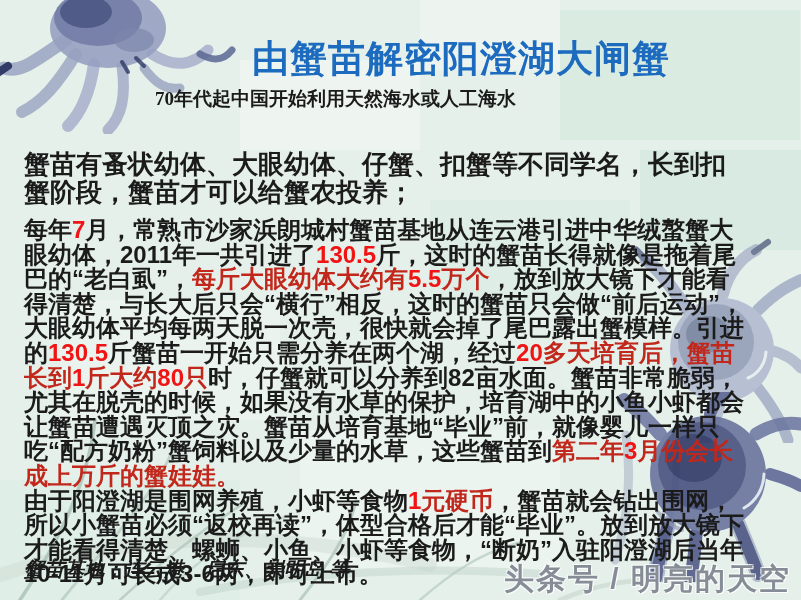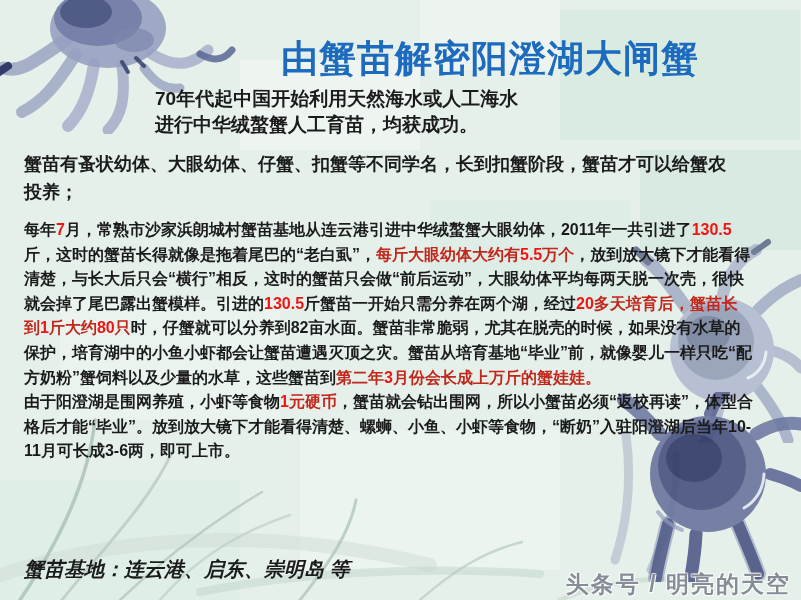--- a/index.html
+++ b/index.html
@@ -18,33 +18,33 @@
   .p4{left:430px;top:200px;width:200px;height:110px;background:rgba(210,232,223,.35);}
   .p5{left:300px;top:430px;width:260px;height:140px;background:rgba(255,255,255,.25);}
   .p6{left:640px;top:150px;width:161px;height:100px;background:rgba(198,224,214,.4);}
   .p7{left:0px;top:480px;width:240px;height:120px;background:rgba(216,236,228,.45);}
   .p8{left:420px;top:0px;width:140px;height:70px;background:rgba(255,255,255,.3);}
 
   svg.deco{position:absolute;pointer-events:none;}
 
   .title{position:absolute;left:252px;top:34px;width:520px;
     font-family:"Liberation Serif","DejaVu Serif",serif;
-    font-size:37px;font-weight:600;color:var(--blue);letter-spacing:1px;white-space:nowrap;margin-left:29px;}
+    font-size:37px;font-weight:600;color:var(--blue);letter-spacing:1px;white-space:nowrap;}
   .intro{position:absolute;left:155px;top:86px;font-size:19px;line-height:26px;
-    font-weight:700;color:var(--black);}
+    font-weight:700;color:var(--black);font-family:Liberation Serif, serif;}
   .para-overview{position:absolute;left:24px;top:150px;width:712px;
-    font-size:18px;line-height:28px;font-weight:700;color:var(--black);}
+    font-size:26px;line-height:28px;font-weight:700;color:var(--black);}
   .body-flow{position:absolute;left:24px;top:218px;width:729px;
-    font-size:16px;line-height:24.6px;font-weight:700;color:var(--black);}
+    font-size:24px;line-height:24.6px;font-weight:700;color:var(--black);}
   .body-flow p{margin:0;}
   .seg-k{color:var(--black);}
   .seg-r{color:var(--redDark);}
   .seg-n{color:var(--redBright);font-family:"Liberation Sans","DejaVu Sans",sans-serif;}
   .footer-line{position:absolute;left:24px;top:556px;font-size:20px;font-weight:700;color:var(--black);font-style:italic;}
-  .watermark{position:absolute;right:10px;bottom:0px;font-size:23px;font-weight:700;
+  .watermark{position:absolute;right:10px;bottom:0px;font-size:30px;font-weight:700;
     color:rgba(125,131,141,.92);
     text-shadow:1px 1px 0 rgba(255,255,255,.9),-1px -1px 0 rgba(255,255,255,.7),1px -1px 0 rgba(255,255,255,.6),-1px 1px 0 rgba(255,255,255,.6);
     letter-spacing:2px;}
 </style>
 </head>
 <body>
 
 <div id="stage">
 
   <div>
@@ -125,21 +125,20 @@
       <ellipse cx="96" cy="66" rx="28" ry="24" fill="#2a3462"></ellipse>
       <path d="M146,116 a40,40 0 0 0 20,-34" stroke="#dfe5f0" stroke-width="3"></path>
       <path d="M60,120 a52,52 0 0 0 24,18" stroke="#8a94b8" stroke-width="4" opacity="0.7"></path>
     </g>
   </svg>
 
   <div class="title">由蟹苗解密阳澄湖大闸蟹</div>
 
   <div class="intro">
     <div>70年代起中国开始利用天然海水或人工海水</div>
-    <div>进行中华绒螯蟹人工育苗，均获成功。</div>
   </div>
 
   <div class="para-overview">蟹苗有蚤状幼体、大眼幼体、仔蟹、扣蟹等不同学名，长到扣蟹阶段，蟹苗才可以给蟹农投养；</div>
 
   <div class="body-flow">
     <p><span class="seg-k">每年</span><span class="seg-n">7</span><span class="seg-k">月，常熟市沙家浜朗城村蟹苗基地从连云港引进中华绒螯蟹大眼幼体，2011年一共引进了</span><span class="seg-n">130.5</span><span class="seg-k">斤，这时的蟹苗长得就像是拖着尾巴的“老白虱”，</span><span class="seg-r">每斤大眼幼体大约有</span><span class="seg-n">5.5</span><span class="seg-r">万个</span><span class="seg-k">，放到放大镜下才能看得清楚，与长大后只会“横行”相反，这时的蟹苗只会做“前后运动”，大眼幼体平均每两天脱一次壳，很快就会掉了尾巴露出蟹模样。引进的</span><span class="seg-n">130.5</span><span class="seg-k">斤蟹苗一开始只需分养在两个湖，经过</span><span class="seg-n">20</span><span class="seg-r">多天培育后，蟹苗长到</span><span class="seg-n">1</span><span class="seg-r">斤大约</span><span class="seg-n">80</span><span class="seg-r">只</span><span class="seg-k">时，仔蟹就可以分养到82亩水面。蟹苗非常脆弱，尤其在脱壳的时候，如果没有水草的保护，培育湖中的小鱼小虾都会让蟹苗遭遇灭顶之灾。蟹苗从培育基地“毕业”前，就像婴儿一样只吃“配方奶粉”蟹饲料以及少量的水草，这些蟹苗到</span><span class="seg-r">第二年</span><span class="seg-n">3</span><span class="seg-r">月份会长成上万斤的蟹娃娃</span><span class="seg-r">。</span></p>
     <p><span class="seg-k">由于阳澄湖是围网养殖，小虾等食物</span><span class="seg-n">1</span><span class="seg-r">元硬币</span><span class="seg-k">，蟹苗就会钻出围网，所以小蟹苗必须“返校再读”，体型合格后才能“毕业”。放到放大镜下才能看得清楚、螺蛳、小鱼、小虾等食物，“断奶”入驻阳澄湖后当年10-11月可长成3-6两，即可上市。</span></p>
   </div>
 
   <div class="footer-line">蟹苗基地：连云港、启东、崇明岛 等</div>

